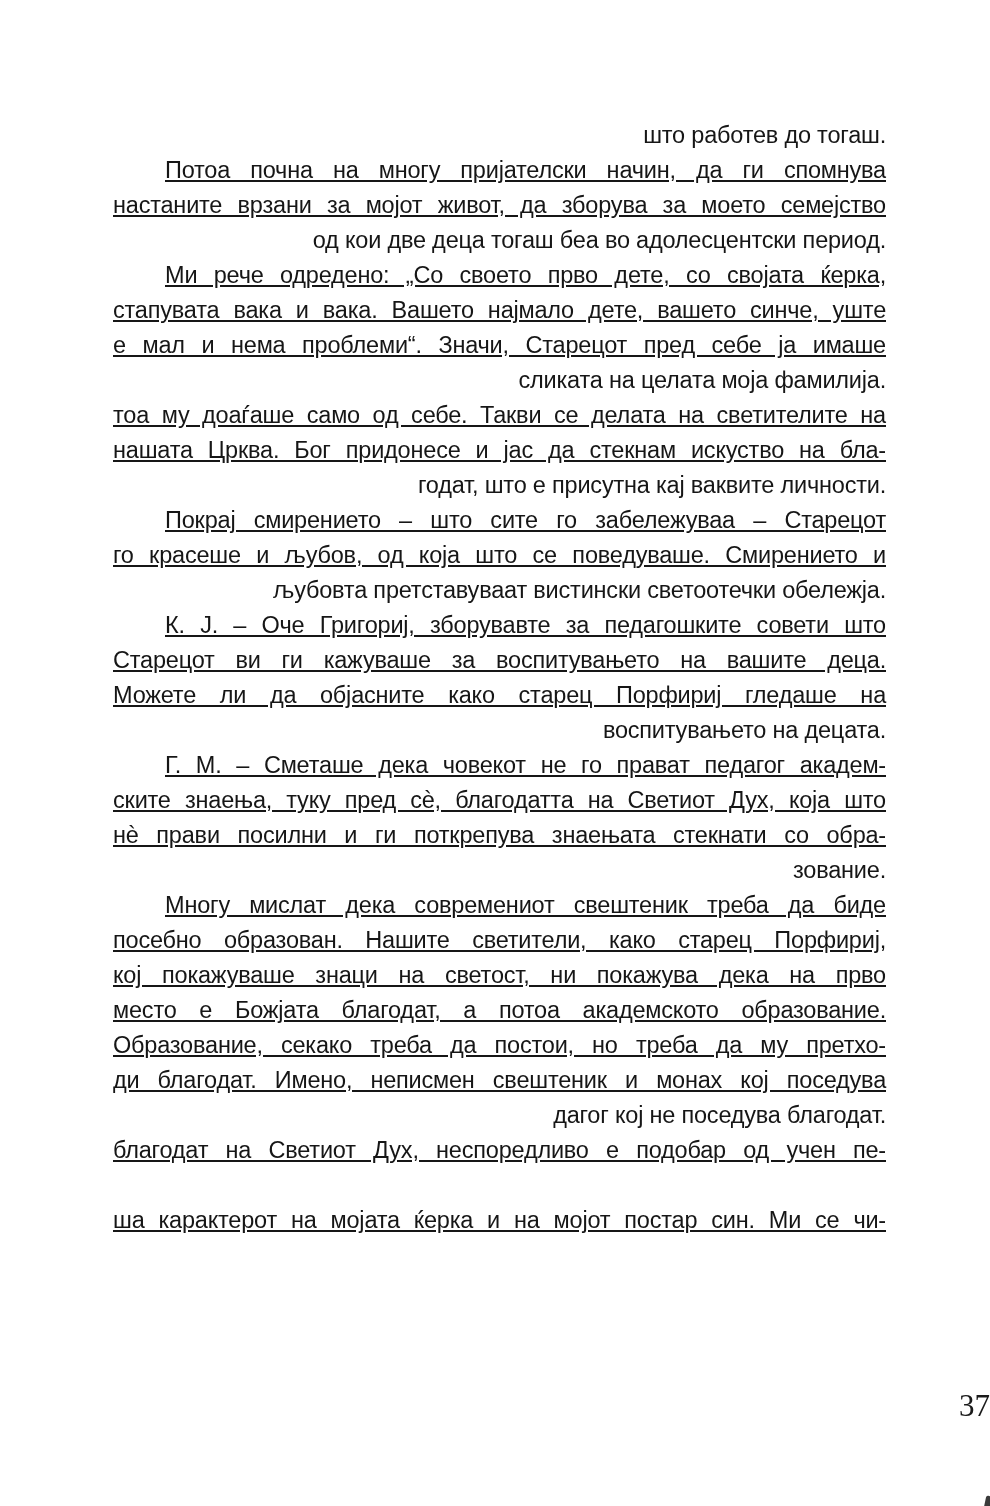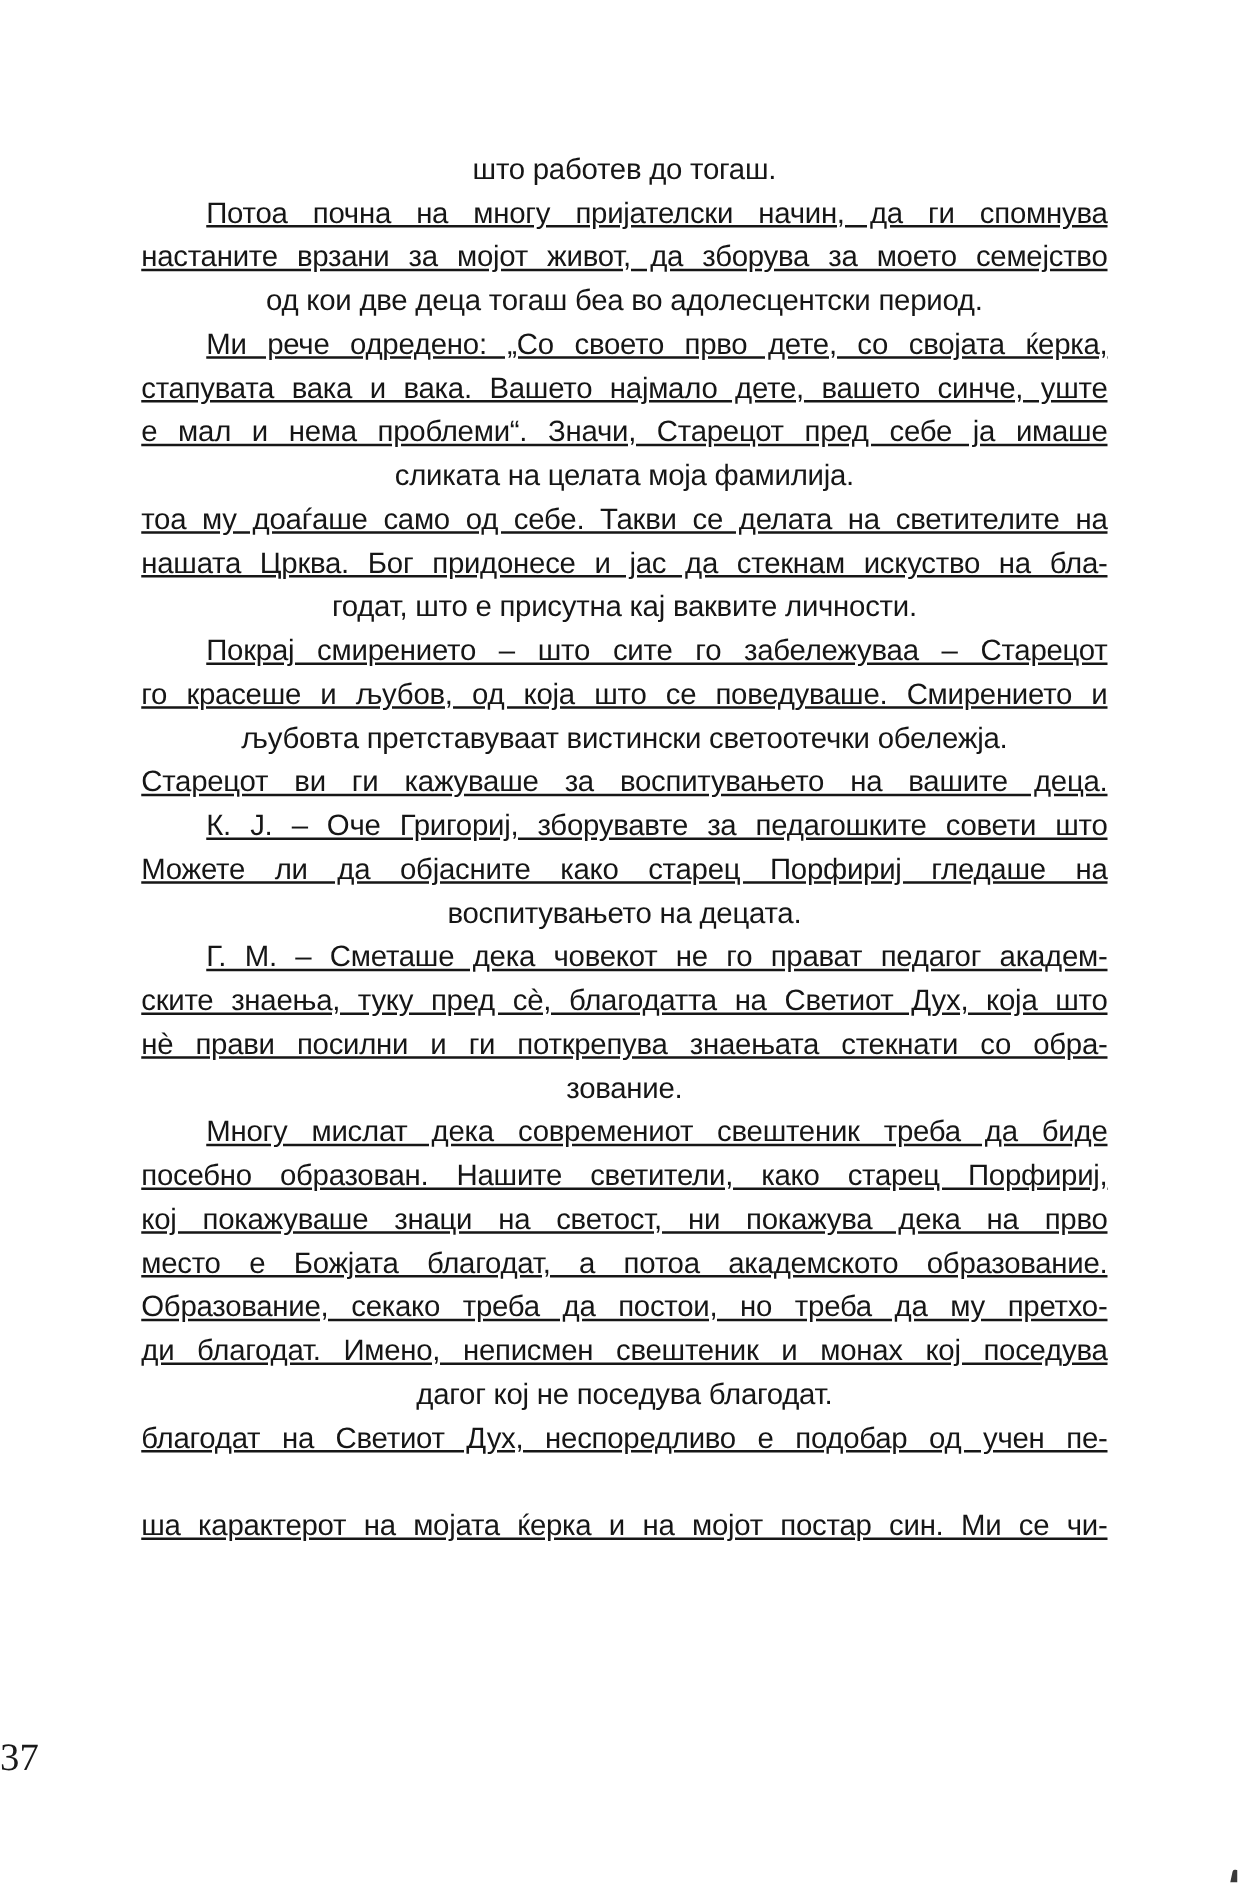--- a/index.html
+++ b/index.html
@@ -29,34 +29,34 @@
     color: #161616;
     white-space: normal;
     overflow: visible;
   }
   .line.just {
     text-align: justify;
     text-align-last: justify;
     text-decoration: underline;
   }
   .line.left {
-    text-align: center;
+    text-align: right;
   }
   .line.ind {
     text-indent: 52px;
   }
   .line.blank {
     
   }
   .page-number {
     position: absolute;
     left: 0;
     top: 1388px;
     width: 100%;
-    text-align: left;
+    text-align: right;
     font-family: "Liberation Serif", "DejaVu Serif", serif;
     font-size: 31px;
     line-height: 35px;
     color: #1a1a1a;
   }
   .scan-artifact {
     position: absolute;
     right: -2px;
     bottom: -3px;
     width: 7px;
@@ -78,22 +78,22 @@
       <div class="line just ind">Ми рече одредено: „Со своето прво дете, со својата ќерка,</div>
       <div class="line just">стапувата вака и вака. Вашето најмало дете, вашето синче, уште</div>
       <div class="line just">е мал и нема проблеми“. Значи, Старецот пред себе ја имаше</div>
       <div class="line left">сликата на целата моја фамилија.</div>
       <div class="line just">тоа му доаѓаше само од себе. Такви се делата на светителите на</div>
       <div class="line just">нашата Црква. Бог придонесе и јас да стекнам искуство на бла-</div>
       <div class="line left">годат, што е присутна кај ваквите личности.</div>
       <div class="line just ind">Покрај смирението – што сите го забележуваа – Старецот</div>
       <div class="line just">го красеше и љубов, од која што се поведуваше. Смирението и</div>
       <div class="line left">љубовта претставуваат вистински светоотечки обележја.</div>
+      <div class="line just ind">К. Ј. – Оче Григориј, зборувавте за педагошките совети што</div>
       <div class="line just">Старецот ви ги кажуваше за воспитувањето на вашите деца.</div>
-      <div class="line just ind">К. Ј. – Оче Григориј, зборувавте за педагошките совети што</div>
       <div class="line just">Можете ли да објасните како старец Порфириј гледаше на</div>
       <div class="line left">воспитувањето на децата.</div>
       <div class="line just ind">Г. М. – Сметаше дека човекот не го прават педагог академ-</div>
       <div class="line just">ските знаења, туку пред сѐ, благодатта на Светиот Дух, која што</div>
       <div class="line just">нѐ прави посилни и ги поткрепува знаењата стекнати со обра-</div>
       <div class="line left">зование.</div>
       <div class="line just ind">Многу мислат дека современиот свештеник треба да биде</div>
       <div class="line just">посебно образован. Нашите светители, како старец Порфириј,</div>
       <div class="line just">кој покажуваше знаци на светост, ни покажува дека на прво</div>
       <div class="line just">место е Божјата благодат, а потоа академското образование.</div>

